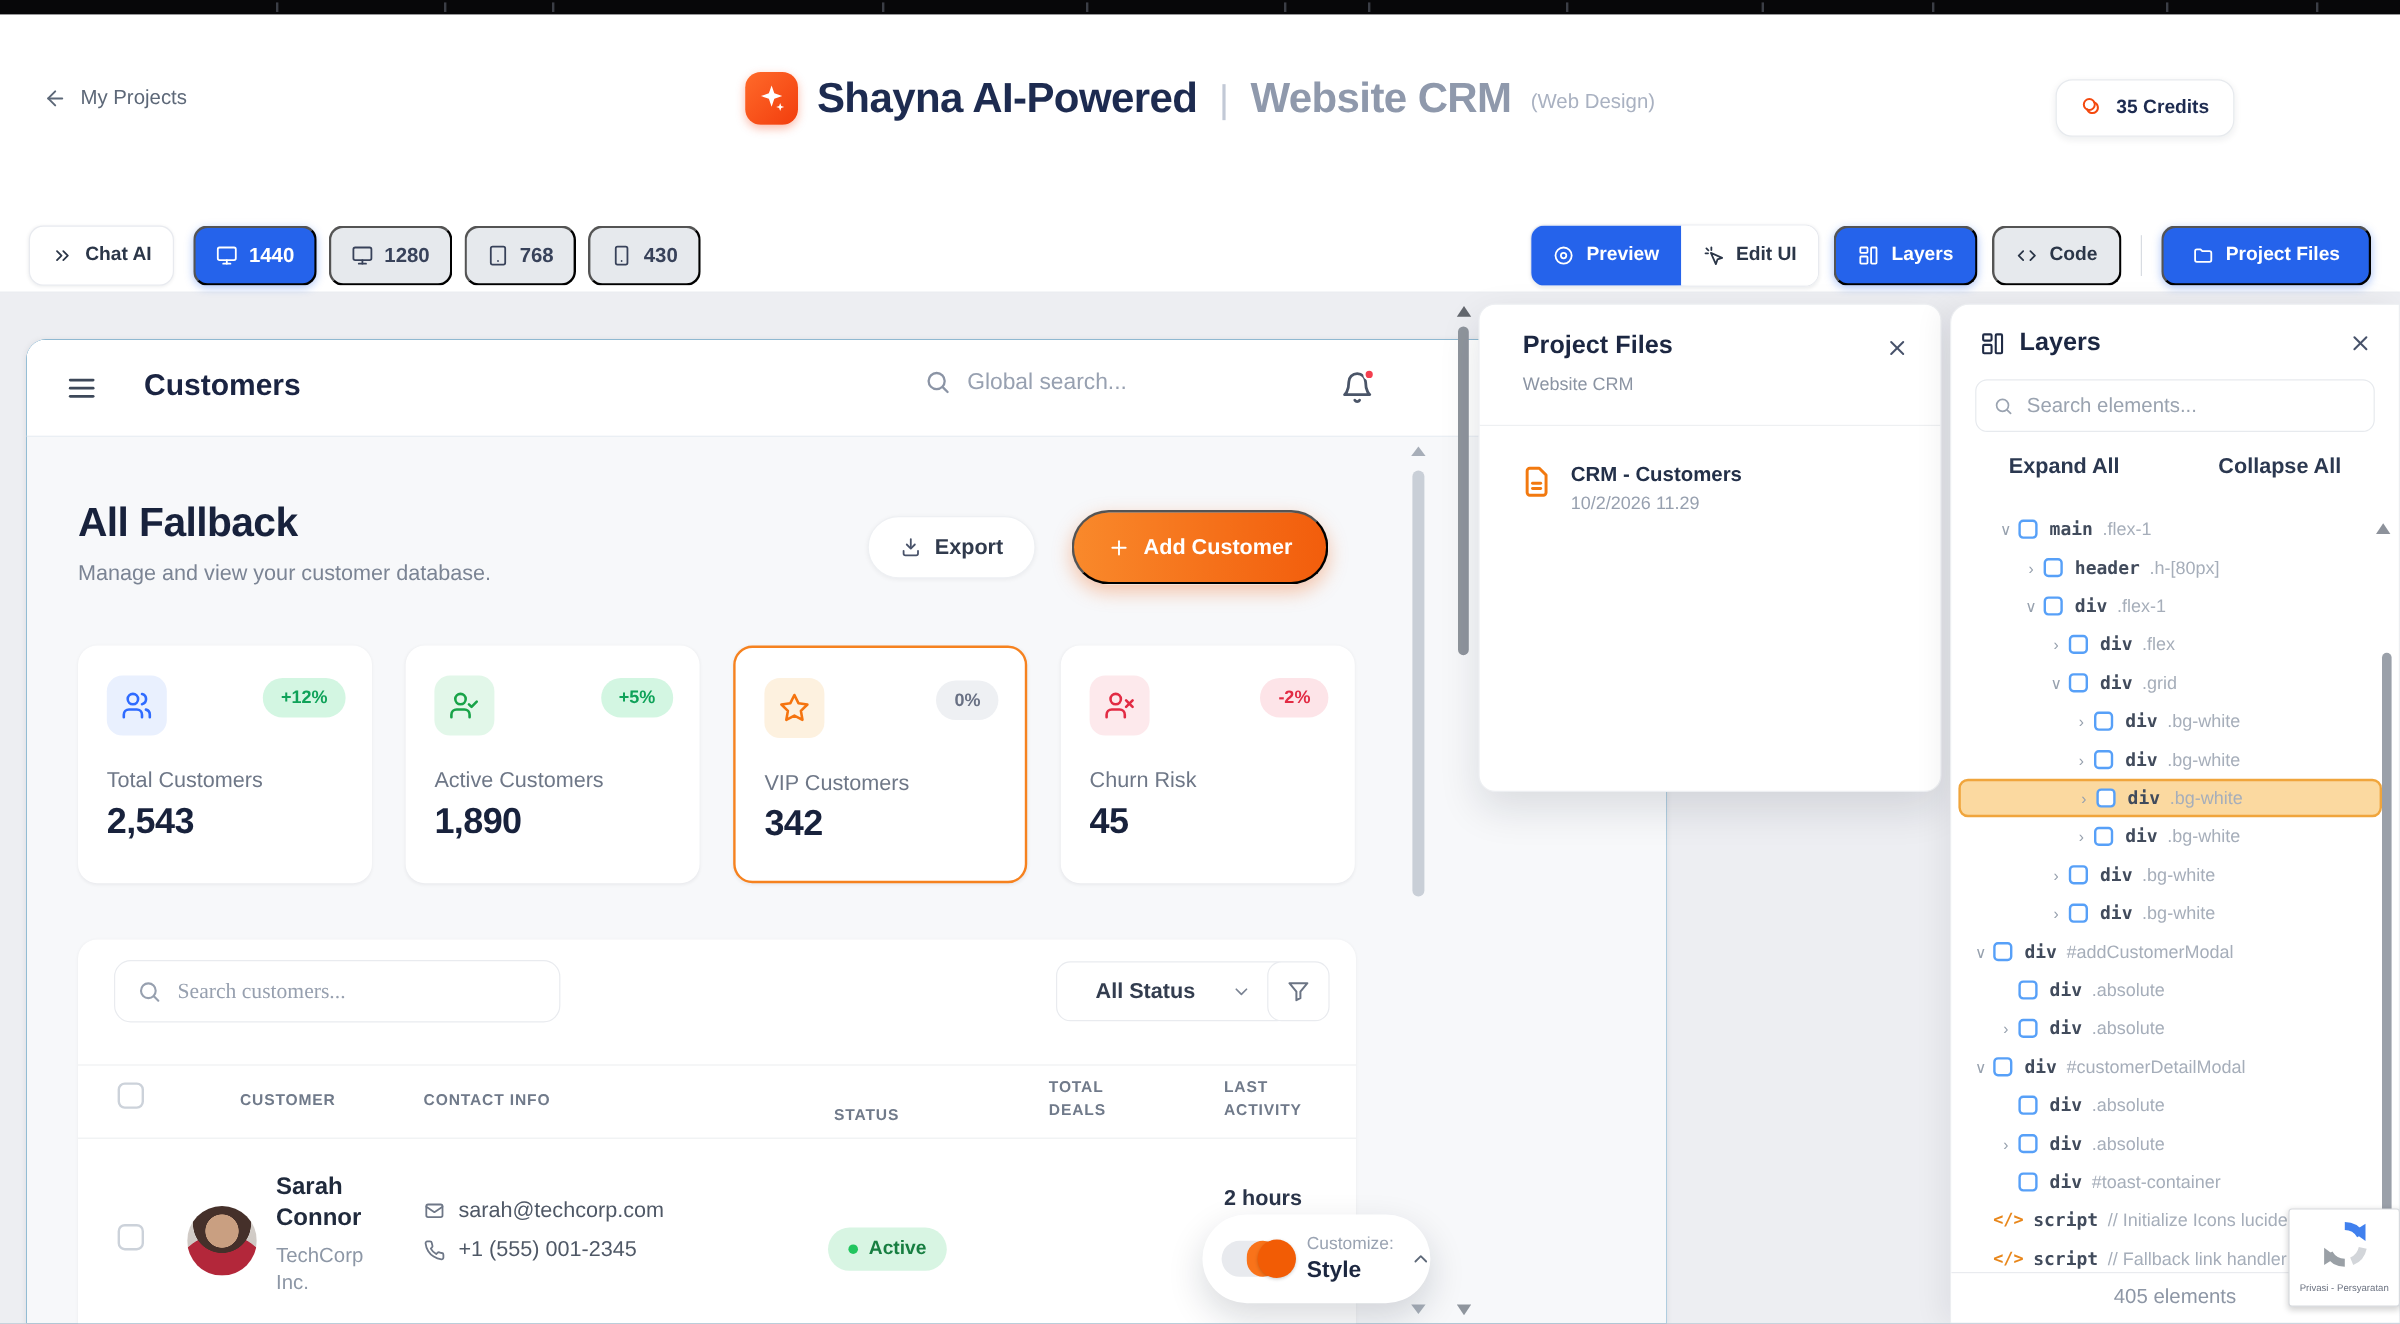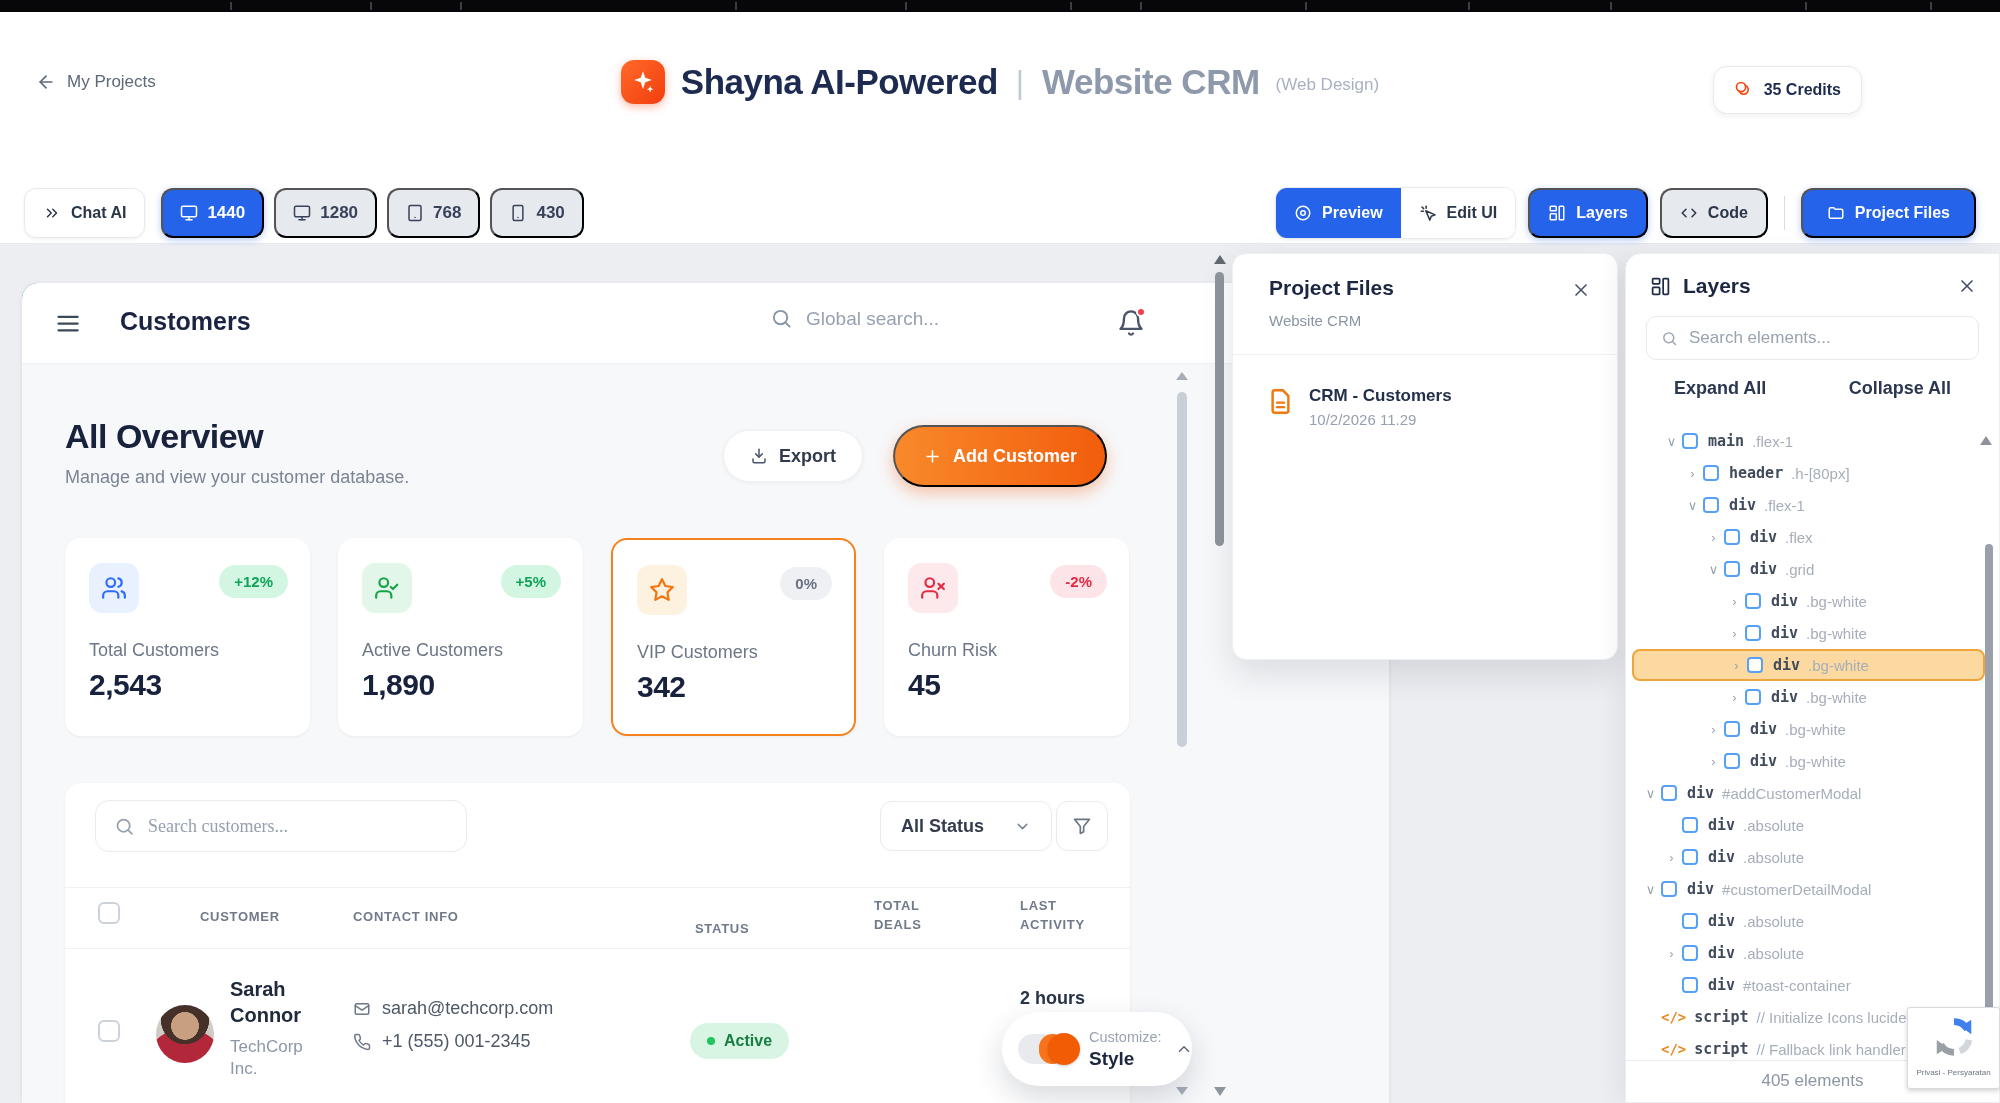--- a/index.html
+++ b/index.html
@@ -63,21 +63,21 @@
   .stat-icon .icon{width:26px;height:26px}
   .stat-badge{position:absolute;right:22px;top:27px;padding:8px 15px;border-radius:999px;font-size:15px;font-weight:700}
   .stat-label{margin-top:27px;font-size:18px;color:#6e7787}
   .stat-value{margin-top:7px;font-size:30px;font-weight:800;color:#18223c;letter-spacing:-.5px}
   
   .table-card{position:absolute;left:43px;top:419px;width:1065px;height:400px;background:#fff;border-radius:16px;box-shadow:0 1px 3px rgba(16,24,40,.06)}
   .tsearch{position:absolute;left:30px;top:17px;width:372px;height:52px;border:1px solid #e9ebef;border-radius:14px;display:flex;align-items:center;gap:13px;padding:0 18px;background:#fff}
   .tsearch .icon{width:21px;height:21px;color:#97a0af}
   .tsearch input{border:none;outline:none;font-size:18px;color:#3b4556;flex:1;background:transparent;font-family:Liberation Serif, serif}
   .tsearch input::placeholder{color:#97a0af}
-  .status-dd{position:absolute;left:815px;top:18px;height:50px;display:flex;align-items:center;gap:30px;border:1px solid #e9ebef;border-radius:12px;padding:0 20px;font-size:18px;font-weight:600;color:#333d4f;background:#fff;cursor:pointer}
+  .status-dd{position:absolute;left:815px;top:18px;height:50px;display:flex;align-items:center;gap:30px;border:1px solid #e9ebef;border-radius:12px;padding:0 32px;font-size:18px;font-weight:600;color:#333d4f;background:#fff;cursor:pointer}
   .status-dd .icon{width:17px;height:17px;color:#7b8494}
   .filter-btn{position:absolute;left:991px;top:18px;width:52px;height:50px;border:1px solid #e9ebef;border-radius:12px;display:flex;align-items:center;justify-content:center;background:#fff;cursor:pointer}
   .filter-btn .icon{width:20px;height:20px;color:#6b7484}
   .t-div1{position:absolute;left:0;right:0;top:104px;border-top:1px solid #eef0f2}
   .t-div2{position:absolute;left:0;right:0;top:165px;border-top:1px solid #eef0f2}
   .th{position:absolute;font-size:13px;font-weight:700;color:#707a8a;letter-spacing:.7px;line-height:19px}
   .hdr-cb{position:absolute;left:33px;top:119px;width:22px;height:22px;border:2px solid #ccd2da;border-radius:6px;background:#fff;cursor:pointer}
   .trow-area{position:absolute;left:0;right:0;top:165px;bottom:0}
   .row-cb{position:absolute;left:33px;top:72px;width:22px;height:22px;border:2px solid #ccd2da;border-radius:6px;background:#fff;cursor:pointer}
   .avatar{position:absolute;left:91px;top:57px;width:58px;height:58px;border-radius:50%;
@@ -339,21 +339,21 @@
       </div>
       <span class="icon bell">
           <span class="dot"></span>
           <svg xmlns="http://www.w3.org/2000/svg" viewBox="0 0 24 24" fill="none" stroke="currentColor" stroke-width="2" stroke-linecap="round" stroke-linejoin="round">
             <path d="M18 8a6 6 0 0 0-12 0c0 7-3 9-3 9h18s-3-2-3-9"></path>
             <path d="M13.7 21a2 2 0 0 1-3.4 0"></path>
           </svg>
         </span>
     </div>
     <div class="app-body">
-      <div class="h1">All Overview</div>
+      <div class="h1">All Fallback</div>
       <div class="h1sub">Manage and view your customer database.</div>
       <button class="export-btn">
         <span class="icon">
             <svg xmlns="http://www.w3.org/2000/svg" viewBox="0 0 24 24" fill="none" stroke="currentColor" stroke-width="2" stroke-linecap="round" stroke-linejoin="round">
               <path d="M12 3v10"></path>
               <path d="m7.5 9 4.5 4.5L16.5 9"></path>
               <path d="M4 16v3a2 2 0 0 0 2 2h12a2 2 0 0 0 2-2v-3"></path>
             </svg>
           </span>
         <span>Export</span>

